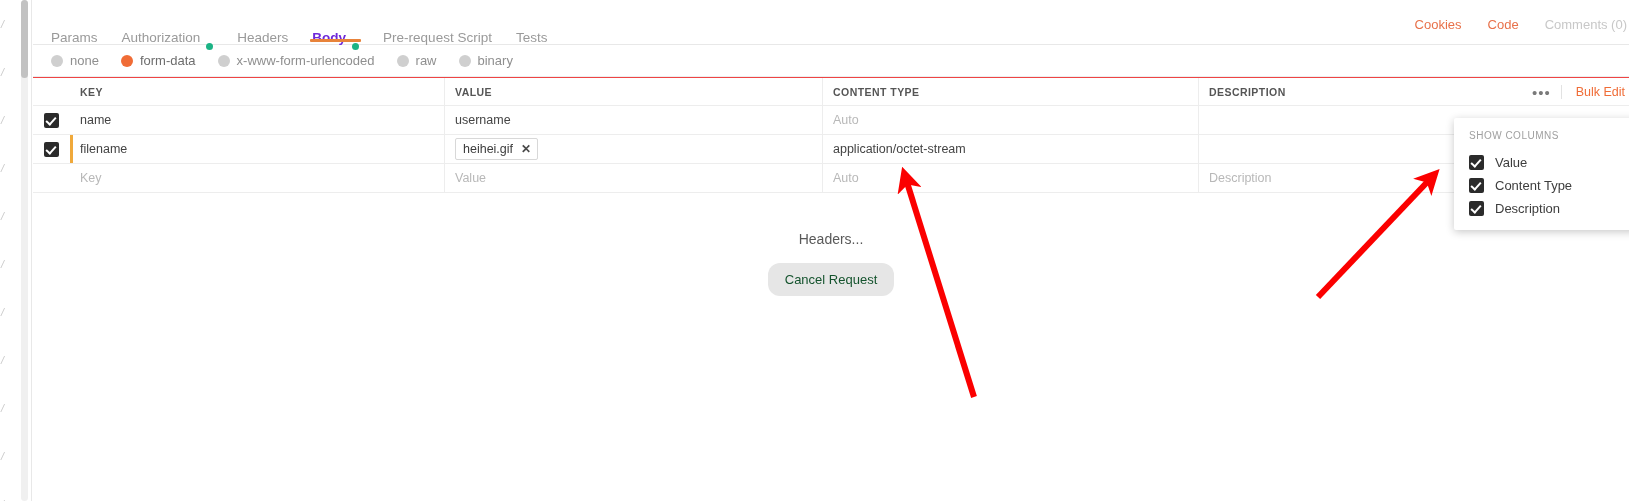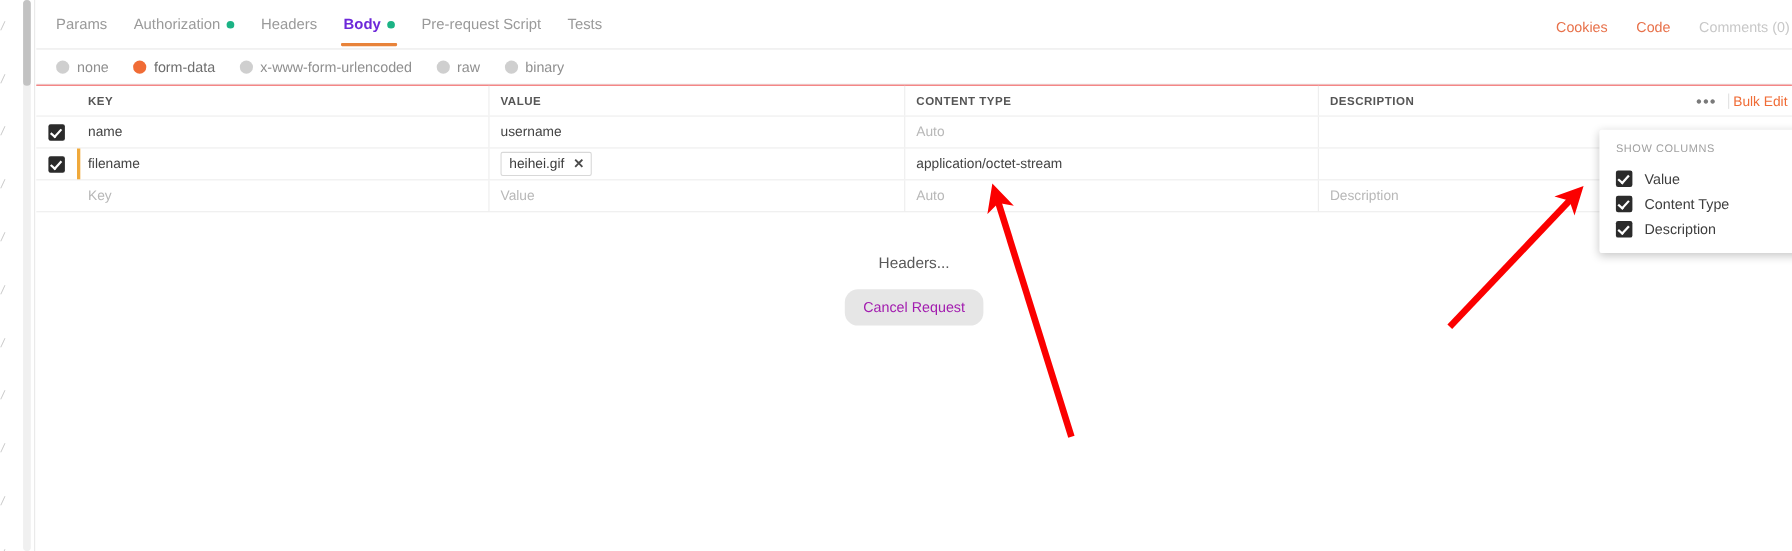--- a/index.html
+++ b/index.html
@@ -82,21 +82,21 @@
   .req-tab {
     position: relative;
     padding: 14px 12px 0 12px;
     font-size: 13.5px;
     color: #9a9a9a;
     white-space: nowrap;
     height: 45px;
     box-sizing: border-box;
     cursor: pointer;
     display: flex;
-    align-items: flex-start;
+    align-items: flex-end;
   }
   .req-tab.active { color: #6d28d9; font-weight: 600; }
   .req-tab .tab-underline {
     position: absolute;
     left: 10px; right: 10px;
     bottom: 3px;
     height: 3px;
     background: #e8833a;
     border-radius: 1px;
   }
@@ -248,21 +248,21 @@
     letter-spacing: 1px;
     padding: 0 10px;
     cursor: pointer;
     line-height: 1;
   }
   #bulk-edit {
     color: #f06c36;
     font-size: 12.5px;
     font-weight: 400;
     letter-spacing: 0;
-    padding-left: 4px;
+    padding-left: 14px;
     padding-right: 2px;
     border-left: 1px solid #e2e2e2;
     cursor: pointer;
   }
 
   
   .file-chip {
     display: inline-flex;
     align-items: center;
     gap: 8px;
@@ -295,21 +295,21 @@
     text-align: center;
   }
   #loading-text {
     font-size: 14px;
     color: #595959;
     margin-bottom: 16px;
   }
   #cancel-request-button {
     display: inline-block;
     background: #e6e6e6;
-    color: #a21caf;
+    color: #14532d;
     font-size: 13px;
     padding: 9px 17px;
     border: none;
     border-radius: 12px;
     cursor: pointer;
     font-family: "Liberation Sans", sans-serif;
   }
 
   
   #show-columns-menu {

